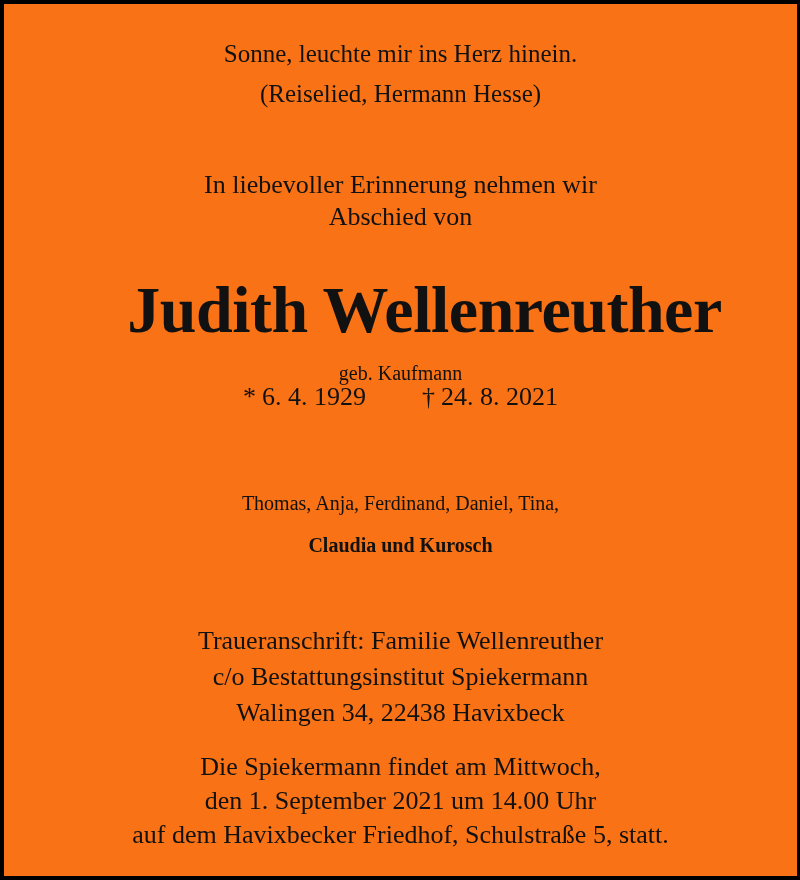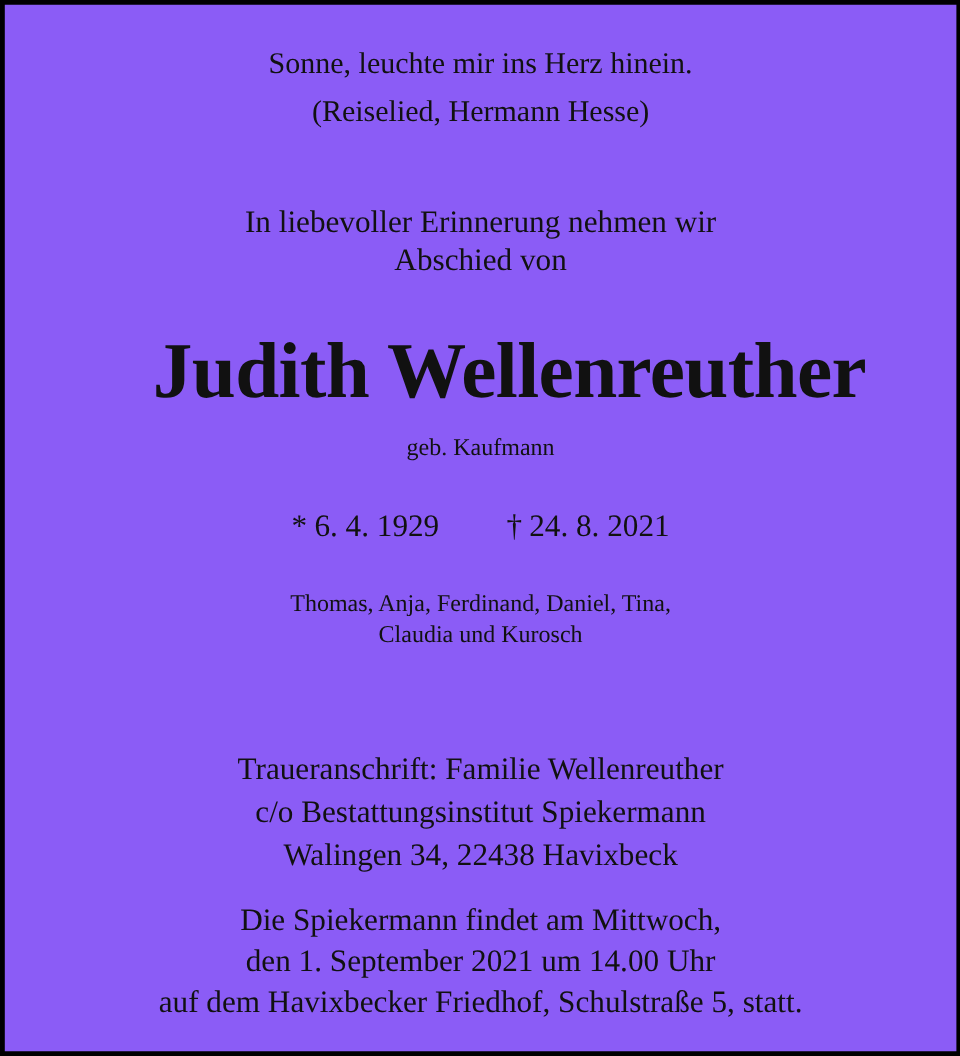--- a/index.html
+++ b/index.html
@@ -14,21 +14,21 @@
     }
     .notice {
       position: relative;
       box-sizing: border-box;
       width: 800px;
       height: 880px;
       border-top: 4px solid #000000;
       border-left: 4px solid #000000;
       border-right: 3px solid #000000;
       border-bottom: 4px solid #000000;
-      background: #8b5cf6;
+      background: #f97316;
       color: #111111;
       font-family: "Liberation Serif", "DejaVu Serif", serif;
       text-align: center;
     }
     .line {
       position: absolute;
       left: 0;
       right: 0;
       white-space: nowrap;
       text-align: center;
@@ -62,31 +62,31 @@
   <div class="line quote" style="top:36px;">Sonne, leuchte mir ins Herz hinein.</div>
   <div class="line intro" style="top:166px;">In liebevoller Erinnerung nehmen wir</div>
 
   <div class="line quote" style="top:76px;">(Reiselied, Hermann Hesse)</div>
   <div class="line intro" style="top:198px;">Abschied von</div>
 
   <div class="line name" style="top:268px;">Judith Wellenreuther</div>
 
   <div class="line maiden" style="top:358px;">geb. Kaufmann</div>
 
-  <div class="line dates" style="top:420px;">
+  <div class="line dates" style="top:378px;">
     <span class="date-item">
       <span class="sym">*</span><span>6. 4. 1929</span>
     </span>
     <span class="date-item">
       <span class="sym">†</span><span>24. 8. 2021</span>
     </span>
   </div>
 
   <div class="line mourners" style="top:488px;">Thomas, Anja, Ferdinand, Daniel, Tina,</div>
-  <div class="line mourners" style="top:514px;">Claudia und Kurosch</div>
+  <div class="line mourners" style="top:530px;font-weight:bold;">Claudia und Kurosch</div>
 
   <div class="line address" style="top:622px;">Traueranschrift: Familie Wellenreuther</div>
   <div class="line address" style="top:658px;">c/o Bestattungsinstitut Spiekermann</div>
   <div class="line address" style="top:694px;">Walingen 34, 22438 Havixbeck</div>
 
   <div class="line burial" style="top:748px;">Die Spiekermann findet am Mittwoch,</div>
   <div class="line burial" style="top:782px;">den 1. September 2021 um 14.00 Uhr</div>
   <div class="line burial" style="top:816px;">auf dem Havixbecker Friedhof, Schulstraße 5, statt.</div>
 
 </div>

